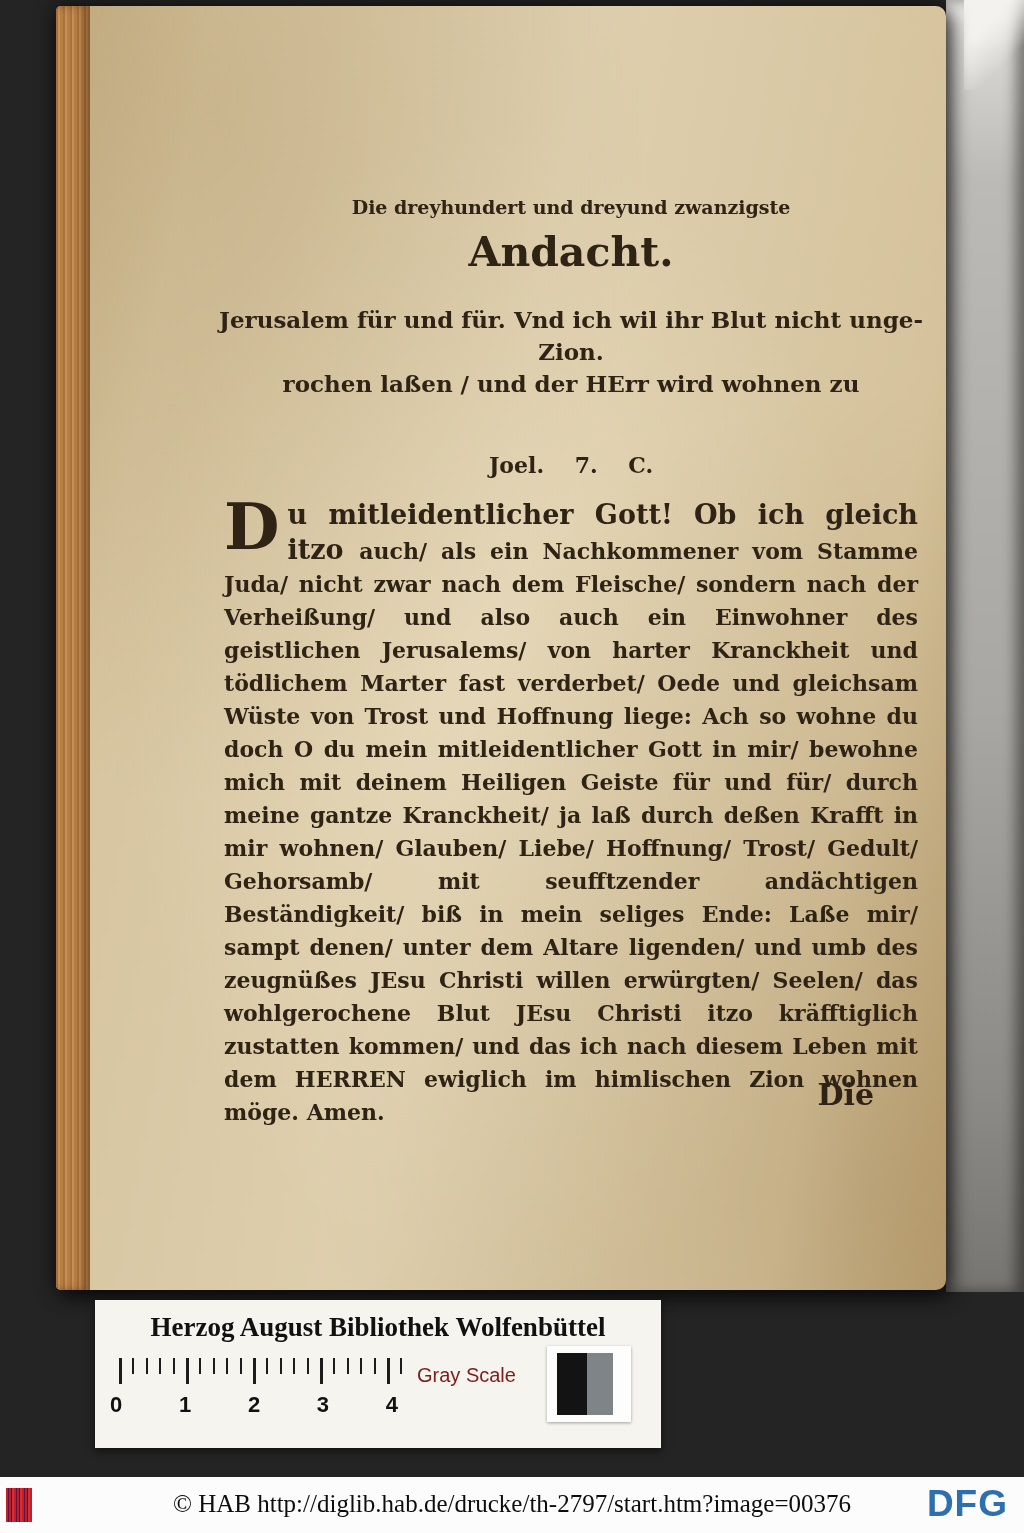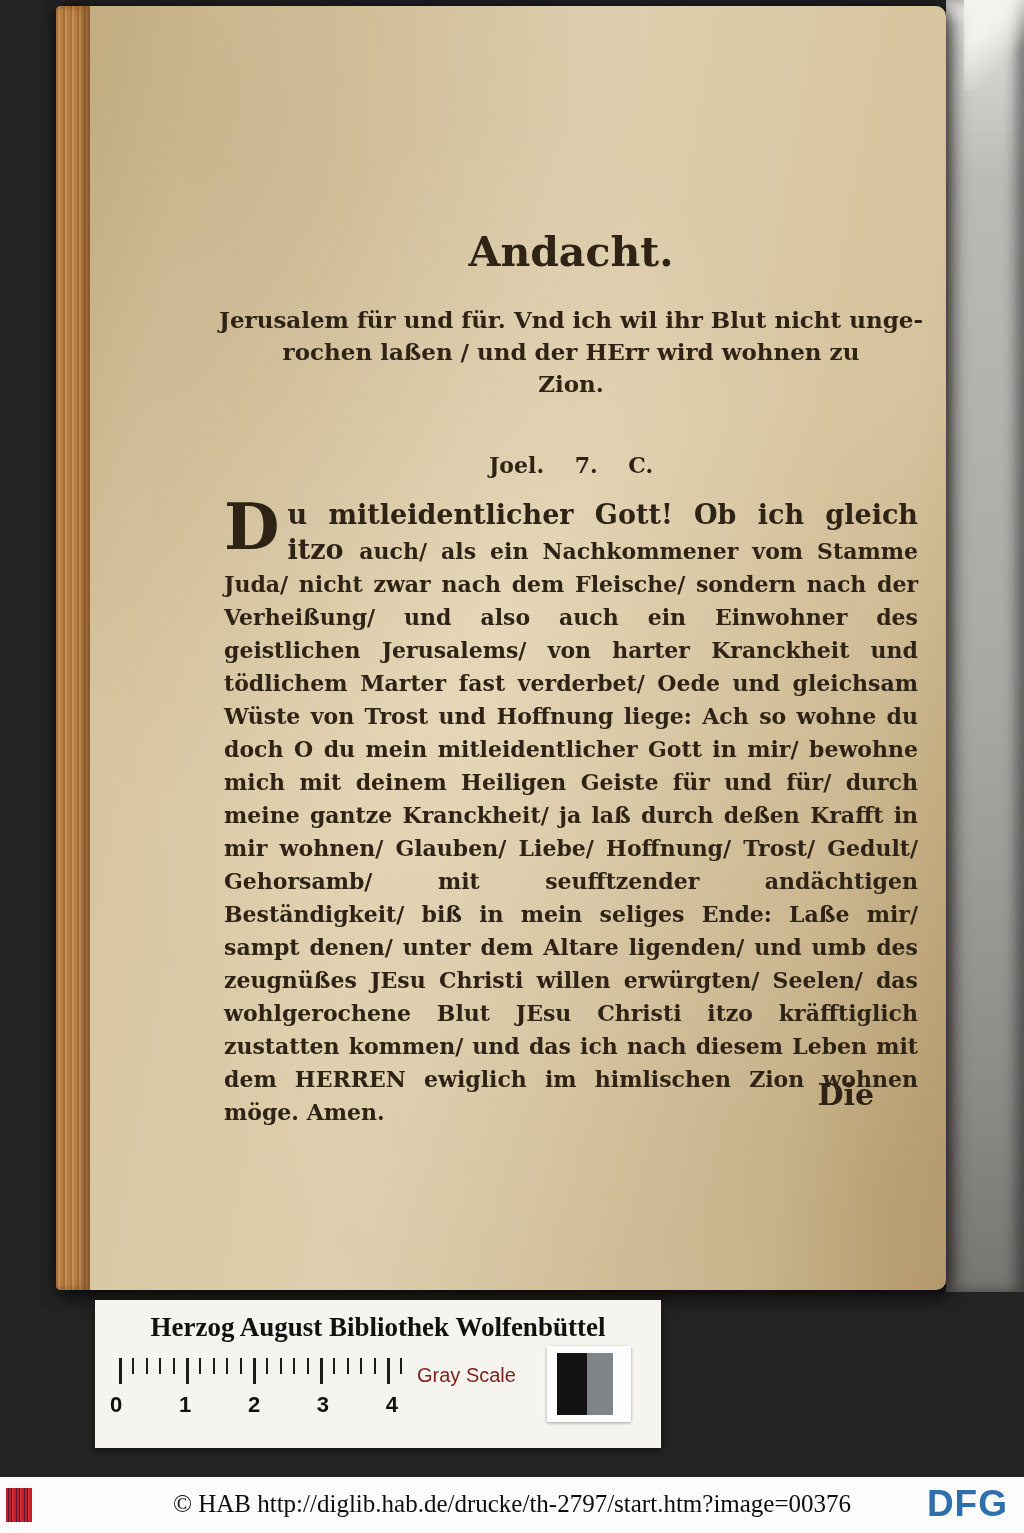--- a/index.html
+++ b/index.html
@@ -83,26 +83,27 @@
 
 <div id="stage">
 
   <div class="tissue"></div>
   <div class="tissue-corner"></div>
 
   <div class="book-page">
     <div class="fore-edge"></div>
 
 
+    <div class="section-heading">Die dreyhundert und dreyund zwanzigste</div>
     <div class="page-title">Andacht.</div>
 
     <div class="scripture">
       <div class="ln">Jerusalem für und für.  Vnd ich wil ihr Blut nicht unge-</div>
+      <div class="ln">Zion.</div>
       <div class="ln">rochen laßen / und der HErr wird wohnen zu</div>
-      <div class="ln">Zion.</div>
     </div>
 
     <div class="citation">Joel.    7.    C.</div>
 
     <div class="body-text">
       <span class="drop-cap">D</span><span class="opening">u mitleidentlicher Gott! Ob ich gleich itzo </span><span>auch/ als ein Nachkommener vom Stamme Juda/ nicht zwar nach dem Fleische/ sondern nach der Verheißung/ und also auch ein Einwohner des geistlichen Jerusalems/ von harter Kranckheit und tödlichem Marter fast verderbet/ Oede und gleichsam Wüste von Trost und Hoffnung liege: Ach so wohne du doch O du mein mitleidentlicher Gott in mir/ bewohne mich mit deinem Heiligen Geiste für und für/ durch meine gantze Kranckheit/ ja laß durch deßen Krafft in mir wohnen/ Glauben/ Liebe/ Hoffnung/ Trost/ Gedult/ Gehorsamb/ mit seufftzender andächtigen Beständigkeit/ biß in mein seliges Ende: Laße mir/ sampt denen/ unter dem Altare ligenden/ und umb des zeugnüßes JEsu Christi willen erwürgten/ Seelen/ das wohlgerochene Blut JEsu Christi itzo kräfftiglich zustatten kommen/ und das ich nach diesem Leben mit dem HERREN ewiglich im himlischen Zion wohnen möge. Amen.</span>
     </div>
 
     <div class="catchword">Die</div>
   </div>

